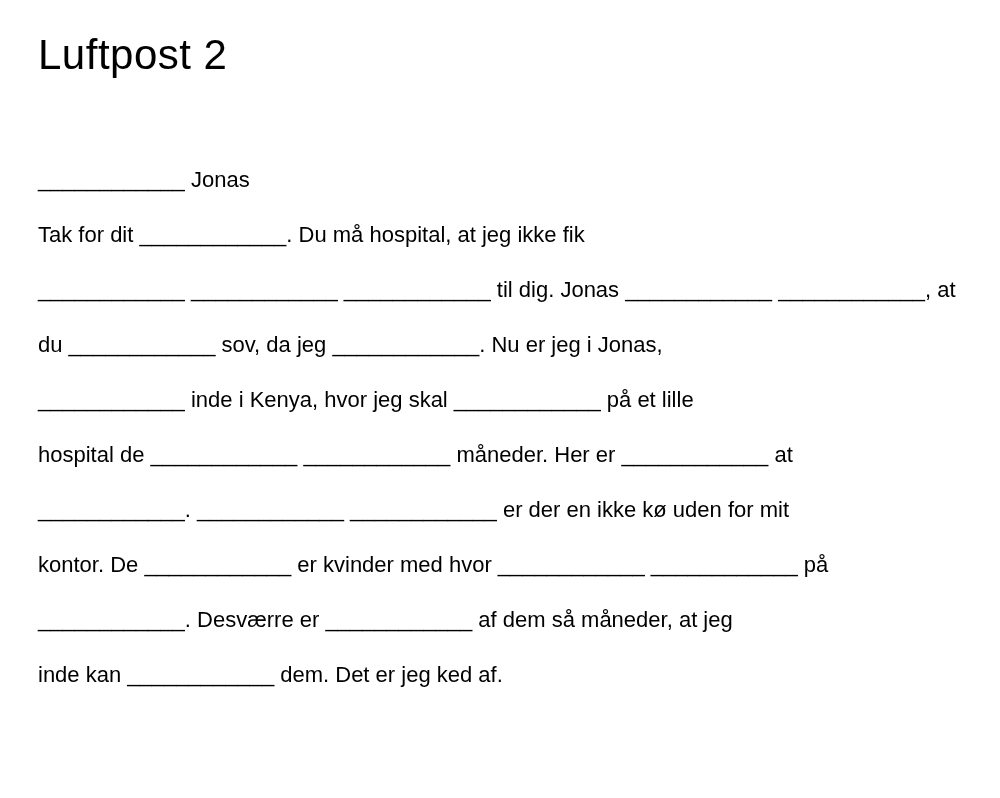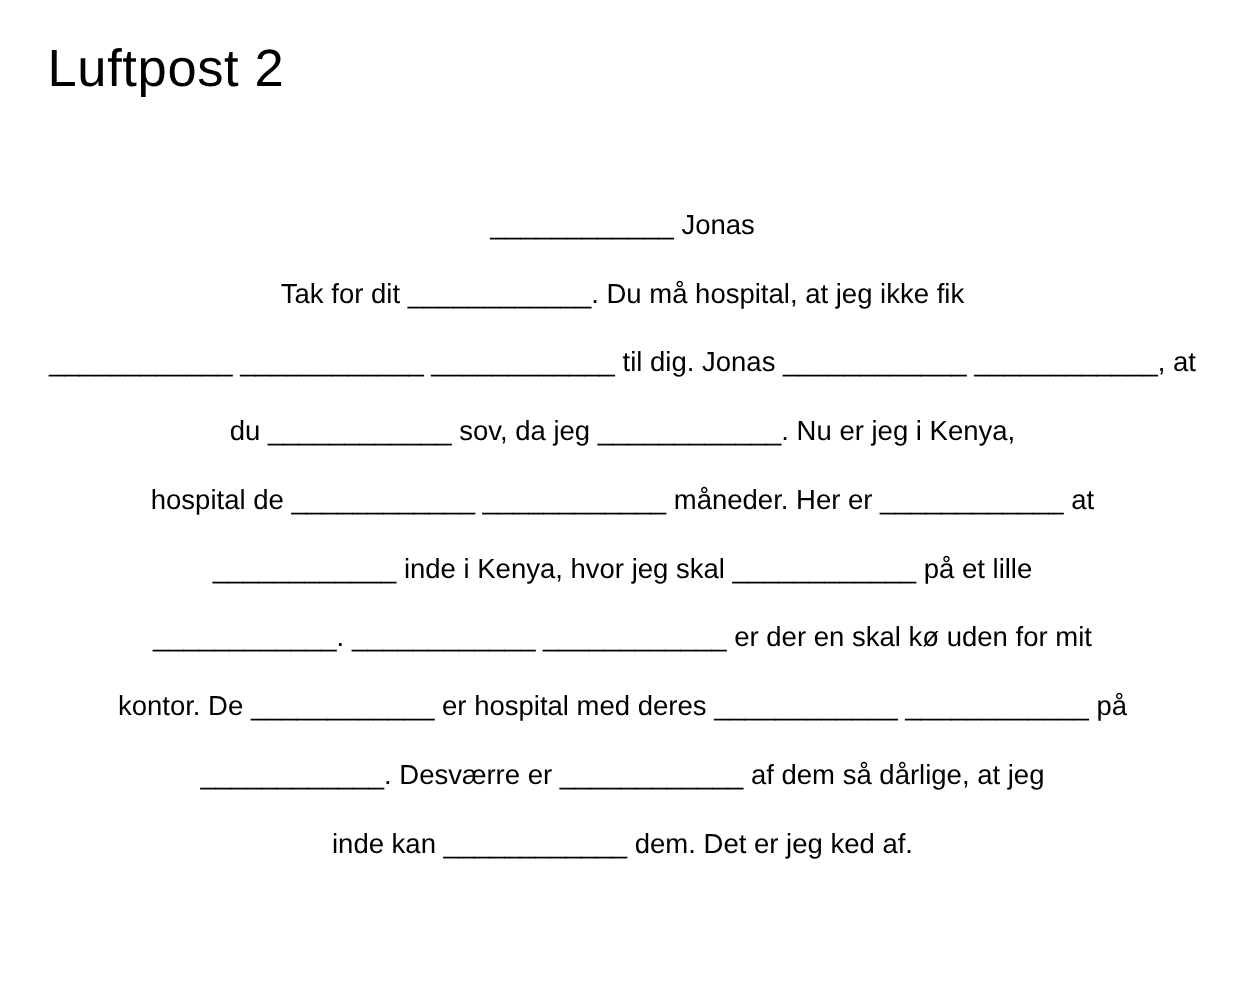--- a/index.html
+++ b/index.html
@@ -32,35 +32,34 @@
     margin-top: 72px;
     font-size: 22px;
   }
   .letter p.line {
     margin: 0;
     padding: 0;
     height: 55px;
     line-height: 55px;
     white-space: nowrap;
     color: #000000;
-    text-align: center;
   }
 </style>
 </head>
 <body>
 
 <div class="page">
   <div class="page-inner">
     <h1 class="title">Luftpost 2</h1>
     <div class="letter">
       <p class="line">____________ Jonas</p>
       <p class="line">Tak for dit ____________. Du må hospital, at jeg ikke fik</p>
       <p class="line">____________ ____________ ____________ til dig. Jonas ____________ ____________, at</p>
-      <p class="line">du ____________ sov, da jeg ____________. Nu er jeg i Kenya,</p>
+      <p class="line">du ____________ sov, da jeg ____________. Nu er jeg i Jonas,</p>
+      <p class="line">____________ inde i Kenya, hvor jeg skal ____________ på et lille</p>
       <p class="line">hospital de ____________ ____________ måneder. Her er ____________ at</p>
-      <p class="line">____________ inde i Kenya, hvor jeg skal ____________ på et lille</p>
-      <p class="line">____________. ____________ ____________ er der en skal kø uden for mit</p>
-      <p class="line">kontor. De ____________ er hospital med deres ____________ ____________ på</p>
-      <p class="line">____________. Desværre er ____________ af dem så dårlige, at jeg</p>
+      <p class="line">____________. ____________ ____________ er der en ikke kø uden for mit</p>
+      <p class="line">kontor. De ____________ er kvinder med hvor ____________ ____________ på</p>
+      <p class="line">____________. Desværre er ____________ af dem så måneder, at jeg</p>
       <p class="line">inde kan ____________ dem. Det er jeg ked af.</p>
     </div>
   </div>
 </div>
 
 </body></html>

